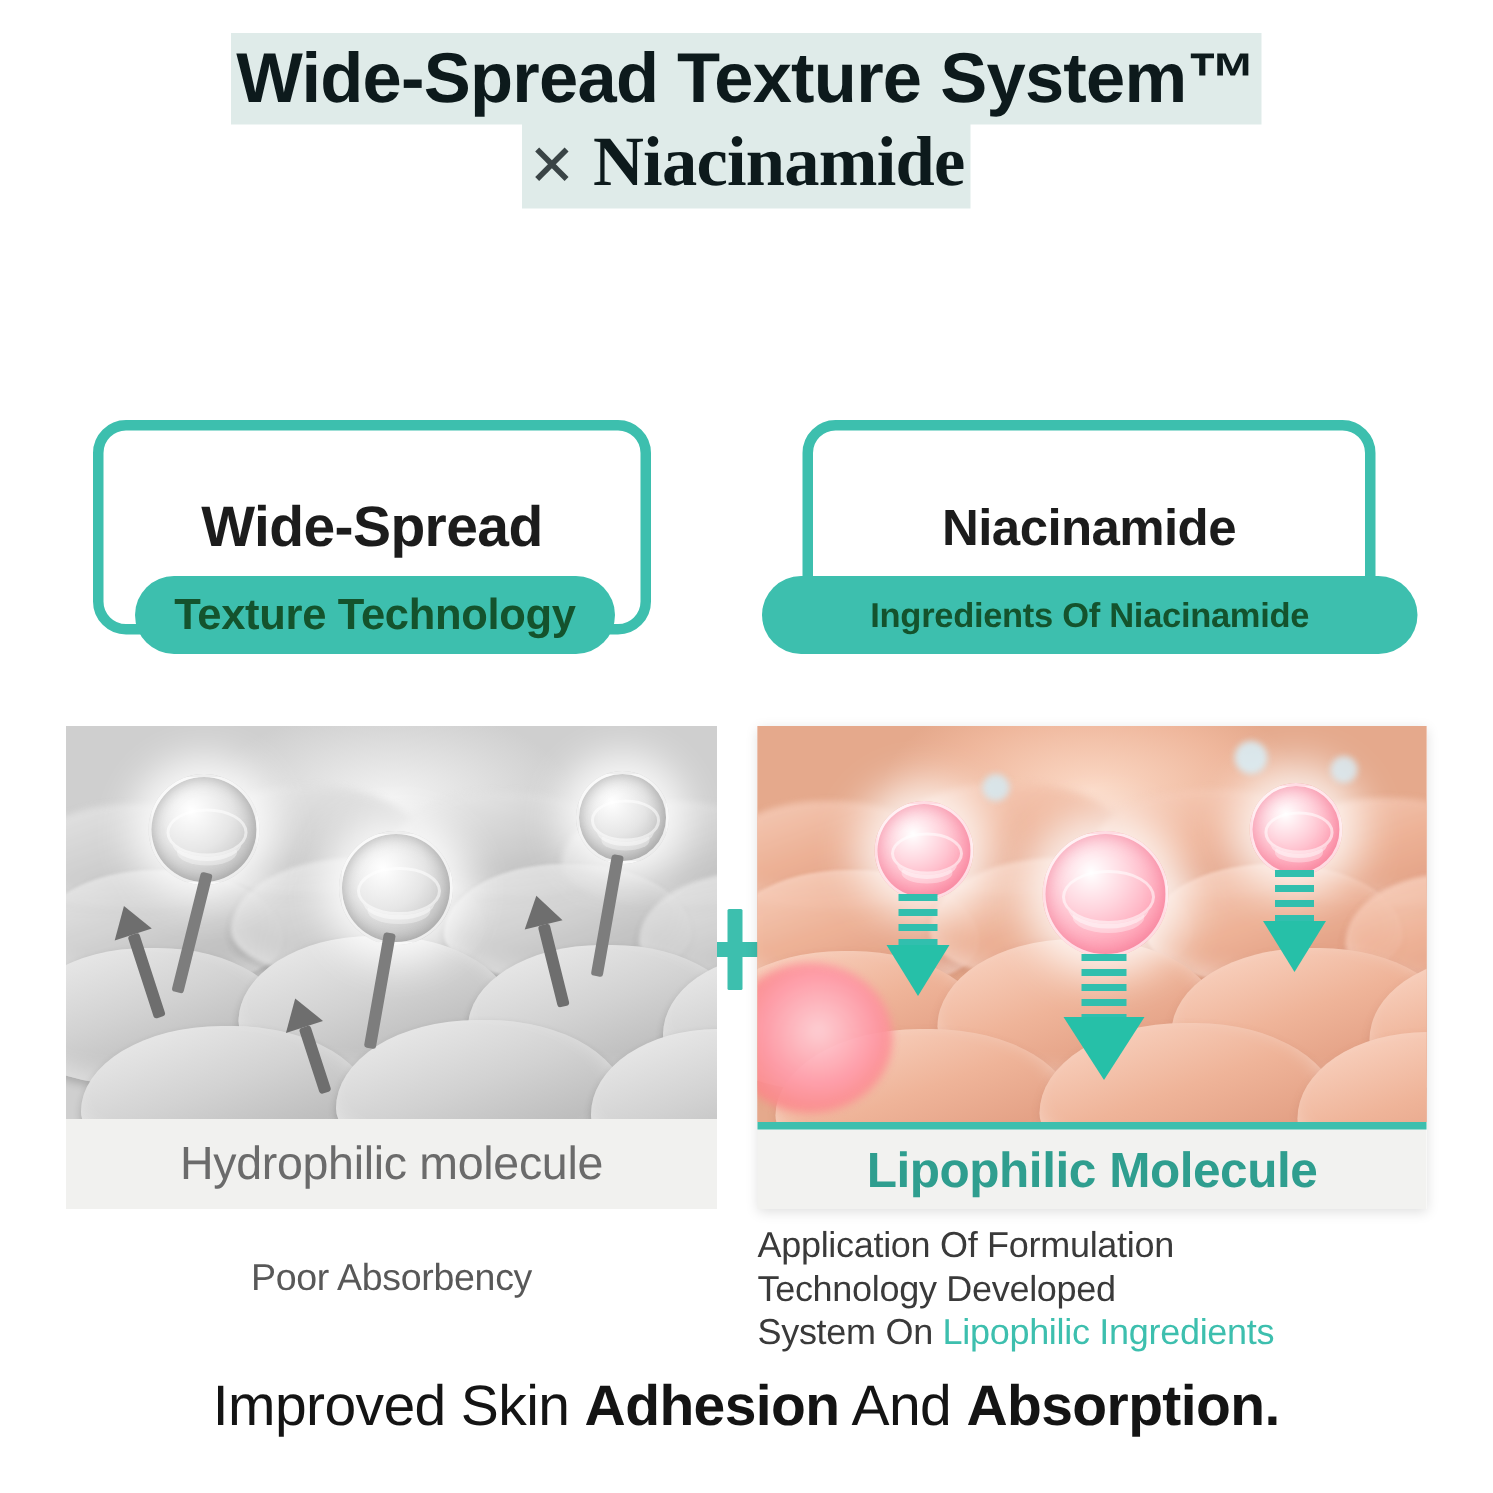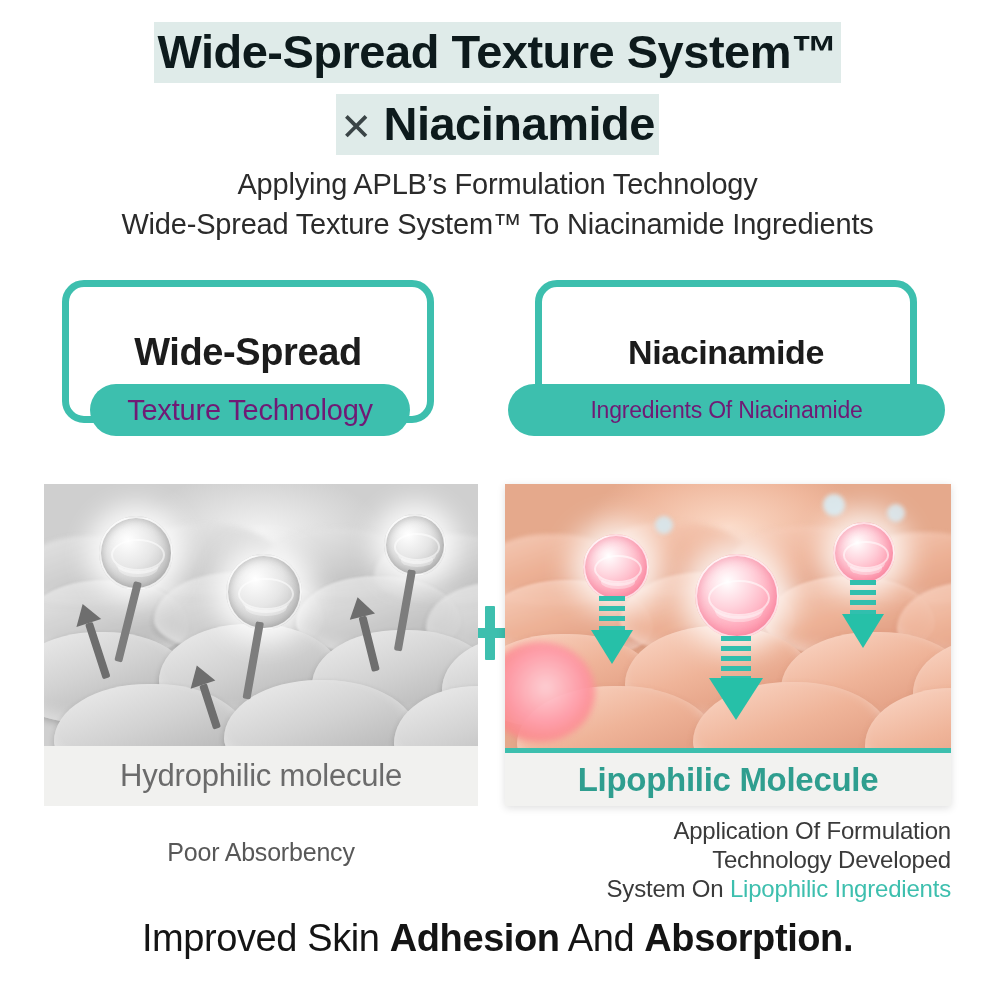--- a/index.html
+++ b/index.html
@@ -24,21 +24,21 @@
     color:#0d1a1c;
     letter-spacing:-0.5px;
     white-space:nowrap;
   }
   .title-line .hl{
     background:#dfebe9;
     padding:3px 4px 5px 4px;
     box-decoration-break:clone;
     -webkit-box-decoration-break:clone;
   }
-  .title-line-2{margin-top:20px;}
+  .title-line-2{margin-top:4px;font-family:Liberation Serif, serif;}
   .xmark{
     font-weight:300;
     font-size:38px;
     color:#3a4446;
     padding-right:12px;
   }
 
   
   .subtitle{
     position:absolute;left:0;top:164px;width:995px;text-align:center;
@@ -65,24 +65,24 @@
   }
   .badge-title{
     color:#1c1c1c;
     font-weight:bold;
     letter-spacing:-0.4px;
   }
   .badge-pill{
     position:absolute;
     background:#3dbfae;
     border-radius:26px;
-    color:#701a75;
+    color:#14532d;
     display:flex;align-items:center;justify-content:center;
     letter-spacing:-0.2px;
-    font-weight:400;
+    font-weight:700;
   }
 
   
   #badge-left{left:62px;top:0;width:372px;height:160px;}
   #badge-left .badge-box{width:372px;height:143px;}
   #badge-left .badge-title{font-size:38px;line-height:42px;}
   #badge-left .badge-pill{left:28px;top:104px;width:320px;height:52px;font-size:29px;}
 
   
   #badge-right{left:535px;top:0;width:382px;height:160px;}
@@ -189,21 +189,21 @@
     border-left:27px solid transparent;border-right:27px solid transparent;
     border-top:42px solid #26c0a8;
   }
 
   
   .cap-left{
     position:absolute;left:44px;top:838px;width:434px;text-align:center;
     color:#585858;font-size:25px;letter-spacing:-0.2px;
   }
   .cap-right{
-    position:absolute;left:505px;top:816px;width:446px;text-align:right;
+    position:absolute;left:505px;top:816px;width:446px;text-align:left;
     color:#3a3a3a;font-size:24px;line-height:29px;letter-spacing:-0.2px;
   }
   .cap-right .teal-text{color:#3dbfae;}
 
   
   .footer{
     position:absolute;left:0;top:917px;width:995px;text-align:center;
     font-size:38px;color:#141414;letter-spacing:-0.4px;white-space:nowrap;
   }
   .footer b{font-weight:bold;}
@@ -211,24 +211,20 @@
 </head>
 <body>
 
 <div class="stage">
 
   <div class="title-block">
     <span class="title-line"><span class="hl">Wide-Spread Texture System™</span></span>
     <span class="title-line title-line-2"><span class="hl"><span class="xmark">✕</span><span>Niacinamide</span></span></span>
   </div>
 
-  <div class="subtitle">
-    <div>Applying APLB’s Formulation Technology</div>
-    <div>Wide-Spread Texture System™ To Niacinamide Ingredients</div>
-  </div>
 
   <div class="badge-row">
 
     <div class="badge" id="badge-left">
       <div class="badge-box">
         <div class="badge-title">
           <div>Wide-Spread</div>
         </div>
       </div>
       <div class="badge-pill">Texture Technology</div>

